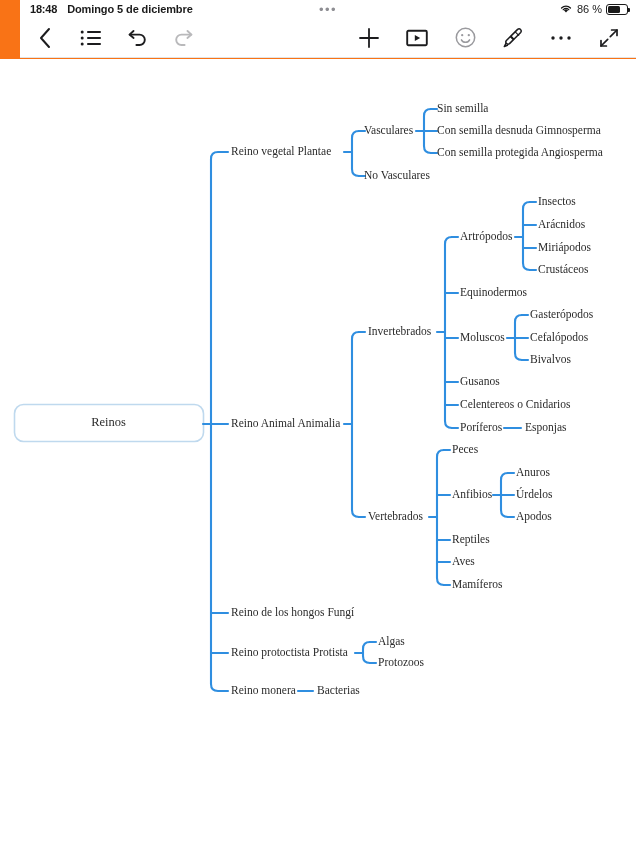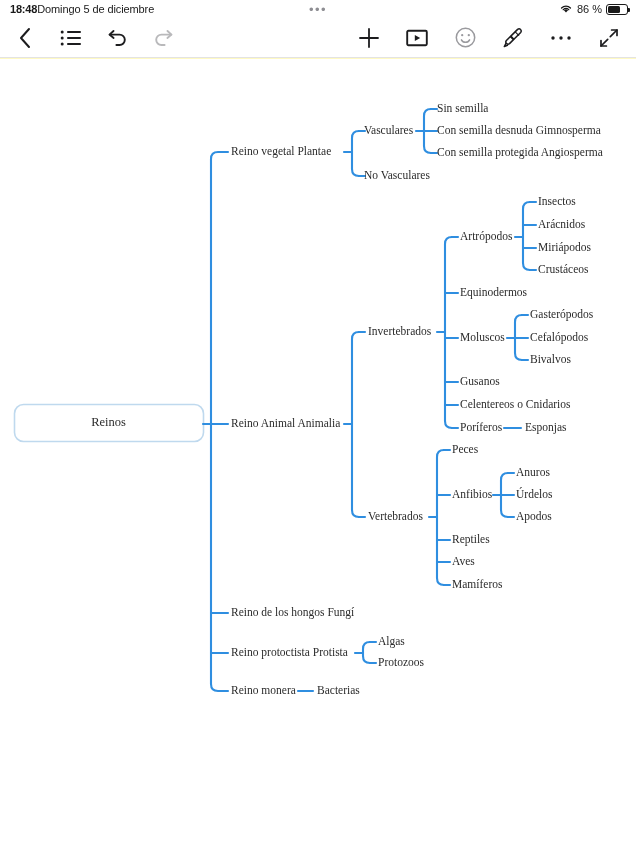--- a/index.html
+++ b/index.html
@@ -4,37 +4,37 @@
 <title>Mind Map</title>
 <style>
   * { box-sizing: border-box; }
   html, body {
     margin: 0; padding: 0;
     width: 636px; height: 848px;
     background: #ffffff;
     font-family: "Liberation Sans", sans-serif;
     overflow: hidden;
   }
-  #app { position: relative; width: 636px; height: 848px; background:#fef9c3; }
+  #app { position: relative; width: 636px; height: 848px; background:#f97316;padding-left:20px; }
 
   
   .statusbar {
     position: relative;
     height: 18px;
     width: 100%;
     background: #ffffff;
     display: flex;
     align-items: center;
     padding: 0 8px 0 10px;
     font-size: 11px;
     color: #1a1a1a;
     font-family: "Liberation Sans", sans-serif;
   }
   .sb-time { font-weight: 700; letter-spacing: -0.2px; }
-  .sb-date { font-weight: 400; letter-spacing: -0.1px;}
+  .sb-date { margin-left: 10px; font-weight: 700; letter-spacing: -0.1px;}
   .sb-notch {
     position: absolute; left: 0; right: 0; top:0; bottom:0;
     display:flex; align-items:center; justify-content:center;
     pointer-events:none;
   }
   .sb-notch span { color:#8e8e93; font-size: 13px; letter-spacing: 1.5px; line-height: 1; }
   .sb-right { margin-left: auto; display:flex; align-items:center; gap:4px; }
   .sb-pct { font-size: 11px; color:#1a1a1a; }
   .battery {
     width: 22px; height: 11px;

